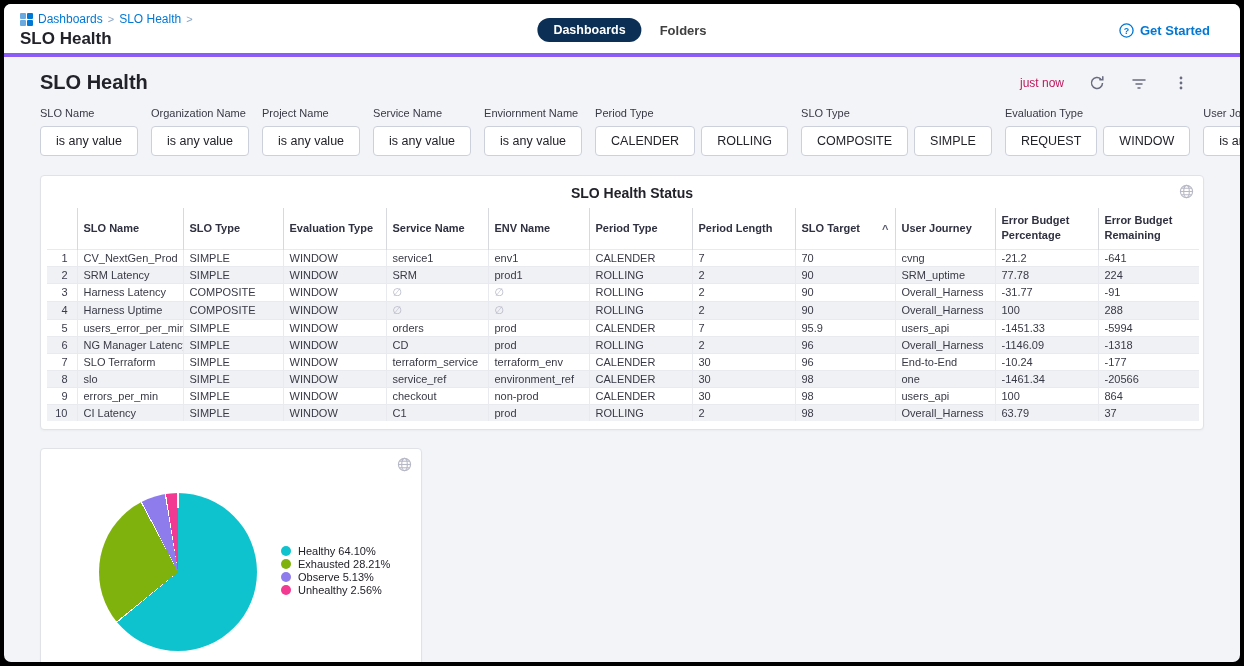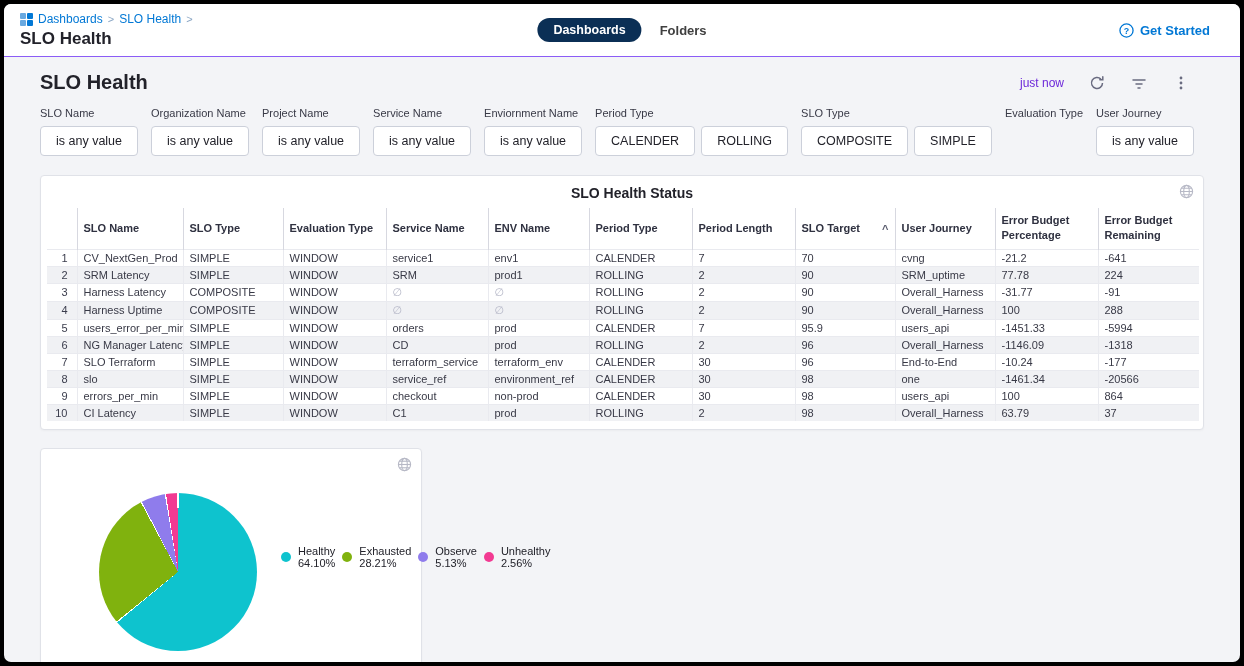--- a/index.html
+++ b/index.html
@@ -2,39 +2,39 @@
 <html><head>
 <meta charset="utf-8">
 <style>
   * { margin:0; padding:0; box-sizing:border-box; }
   html,body { width:1244px; height:666px; }
   body { font-family:"Liberation Sans", sans-serif; background:#000; }
   .frame { width:1244px; height:666px; background:#000; padding:4px; border-radius:10px; }
   .page { width:100%; height:100%; background:#f3f4f7; border-radius:7px; overflow:hidden; position:relative; }
 
   
-  .topbar { background:#fff; height:53px; position:relative; border-bottom:1px solid #8b5cf6; }
+  .topbar { background:#fff; height:53px; position:relative; border-bottom:4px solid #8b5cf6; }
   .crumb-wrap { position:absolute; left:16px; top:8px; }
   .breadcrumb { display:flex; align-items:center; gap:5px; font-size:12px; }
   .grid-icon { width:13px; height:13px; display:grid; grid-template-columns:6px 6px; grid-template-rows:6px 6px; gap:1px; }
   .grid-icon i { background:#0278d5; border-radius:1px; }
   .grid-icon i:nth-child(1), .grid-icon i:nth-child(3) { background:#69a9e0; }
   .crumb-link { color:#0278d5; cursor:pointer; }
   .crumb-sep { color:#8aa6c4; font-size:11px; }
   .topbar-title { position:absolute; left:16px; top:25px; font-size:17px; font-weight:bold; color:#22222a; }
   .tabs { position:absolute; left:50%; transform:translateX(-50%); top:14px; display:flex; align-items:center; gap:18px; }
   .tab-pill { background:#0b2f55; color:#fff; font-size:12.5px; font-weight:bold; padding:5px 16px; border-radius:14px; border:none; cursor:pointer; font-family:inherit; }
   .tab-link { color:#404040; font-size:13px; font-weight:bold; background:none; border:none; cursor:pointer; font-family:inherit; }
   .get-started { position:absolute; right:30px; top:19px; display:flex; align-items:center; gap:6px; color:#0278d5; font-size:13px; font-weight:bold; cursor:pointer; }
 
   
   .content { padding:14px 36px 0 36px; }
   .dash-header { display:flex; justify-content:space-between; align-items:center; }
   .dash-title { font-size:20px; font-weight:bold; color:#22222a; }
-  .dash-meta { display:flex; align-items:center; gap:24px; color:#6d28d9; padding-right:14px;text-align:center; }
+  .dash-meta { display:flex; align-items:center; gap:24px; color:#be185d; padding-right:14px;text-align:center; }
   .meta-text { font-size:12px; }
   .icon-btn { width:18px; height:18px; display:flex; align-items:center; justify-content:center; cursor:pointer; color:#696b80; }
 
   
   .filters { display:flex; gap:13px; margin-top:13px; flex-wrap:nowrap; }
   .filter-group .f-label { font-size:11px; color:#383946; margin-bottom:7px; white-space:nowrap; }
   .chips { display:flex; gap:6px; }
   .chip { height:30px; background:#fff; border:1px solid #ccd0da; border-radius:4px; font-size:12.5px; color:#22222a; padding:0 15px; cursor:pointer; font-family:inherit; white-space:nowrap; }
 
   
@@ -48,21 +48,21 @@
   .slo-table td { padding:2px 6px; border-left:1px solid #e9eaef; border-top:1px solid #e9eaef; white-space:nowrap; overflow:hidden; }
   .slo-table td.num-col { border-left:none; text-align:right; color:#3a3c4c; padding-right:9px; }
   .slo-table tbody tr:nth-child(even) { background:#f0f1f4; }
   .null-val { color:#b6b8c8; }
   .th-sort { display:flex; justify-content:space-between; align-items:center; }
   .sort-caret { color:#5a5c6e; font-size:11px; font-weight:bold; transform:translateY(1px); }
 
   
   .pie-card { width:382px; height:229px; margin-top:18px; position:relative; }
   .pie { position:absolute; left:58px; top:44px; width:158px; height:158px; border-radius:50%; }
-  .legend { position:absolute; left:240px; top:96px; display:flex; flex-direction:row; gap:7px; }
+  .legend { position:absolute; left:240px; top:96px; display:flex; flex-direction:column; gap:1px; }
   .legend-item { display:flex; align-items:center; gap:7px; font-size:11px; color:#22222a; }
   .legend-dot { width:10px; height:10px; border-radius:50%; flex:none; }
 </style>
 </head>
 <body>
 
 <div class="frame">
 <div class="page">
 
   <header class="topbar">
@@ -165,20 +165,24 @@
           </div>
           <div class="filter-group">
             <div class="f-label">SLO Type</div>
             <div class="chips">
               <button class="chip">COMPOSITE</button>
               <button class="chip">SIMPLE</button>
             </div>
           </div>
           <div class="filter-group">
             <div class="f-label">Evaluation Type</div>
+            <div class="chips">
+              <button class="chip">REQUEST</button>
+              <button class="chip">WINDOW</button>
+            </div>
           </div>
           <div class="filter-group">
             <div class="f-label">User Journey</div>
             <div class="chips">
               <button class="chip">is any value</button>
             </div>
           </div>
         </div>
 
     <section class="card table-card">

